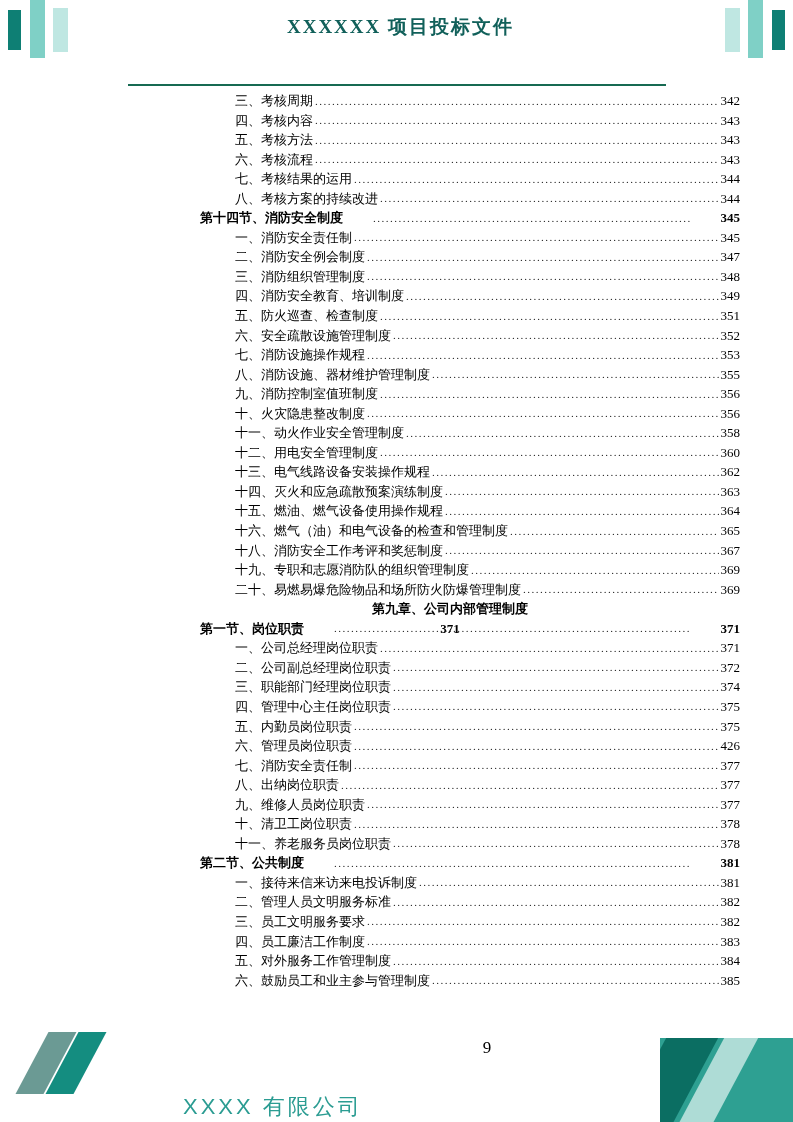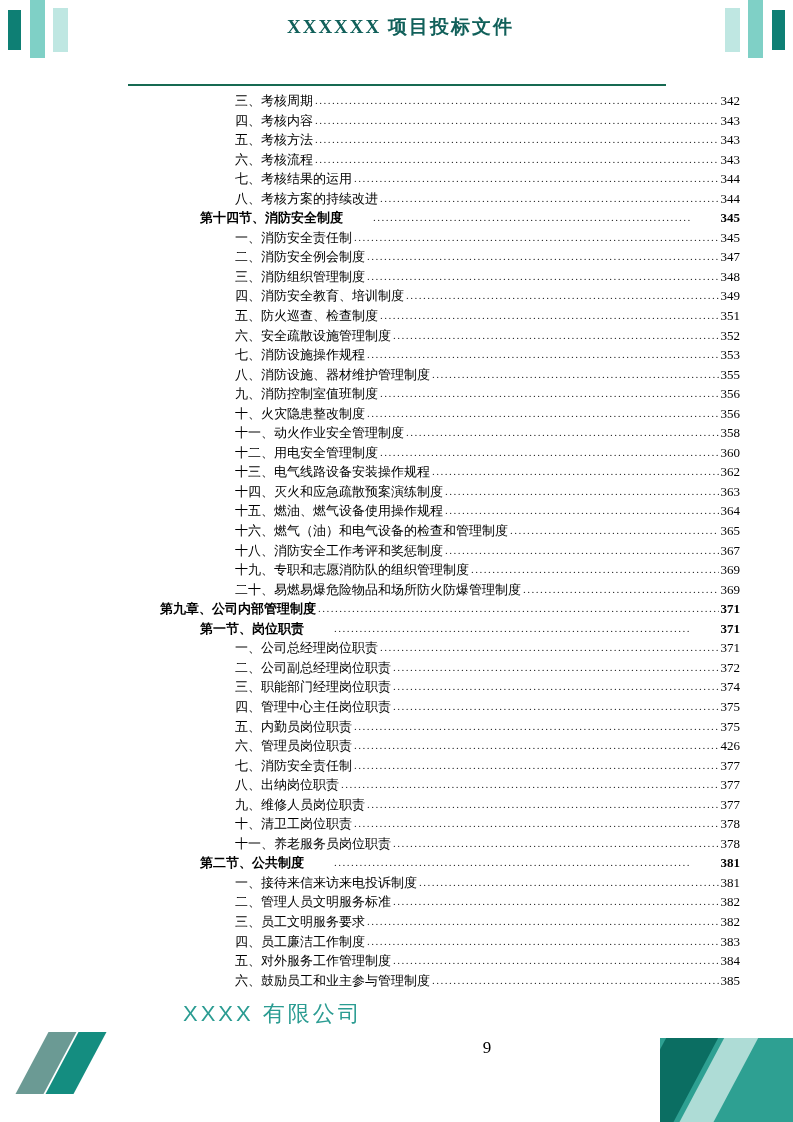--- a/index.html
+++ b/index.html
@@ -51,48 +51,48 @@
     position: absolute; top: 84px; left: 128px;
     width: 538px; height: 2px;
     background: var(--rule-color);
   }
 
   
   .toc {
     position: absolute; top: 91px; left: 130px; width: 610px;
   }
   .toc-row {
-    display: flex; align-items: flex-end;
+    display: flex; align-items: center;
     height: 19.55px;
     font-size: 13px;
     line-height: 19.55px;
     white-space: nowrap;
   }
-  .toc-row.level-1 { font-weight: bold; padding-left: 30px; }
+  .toc-row.level-1 { font-weight: bold; padding-left: 30px; flex-direction: column; }
   .toc-row.level-2 { font-weight: bold; padding-left: 70px; gap: 28px; }
   .toc-row.level-3 { font-weight: normal; padding-left: 105px; }
   .toc-text { white-space: nowrap; }
   .toc-dots {
     flex: 1 1 auto;
     overflow: hidden;
     white-space: nowrap;
     margin: 0 2px;
     color: #222;
   }
   .toc-dots::after {
     content: "..........................................................................................................................................................";
     font-size: 11px;
     letter-spacing: 1.5px;
     font-weight: normal;
   }
   .toc-page { white-space: nowrap; }
 
   
   .footer-company {
-    position: absolute; left: 183px; top: 999px;
+    position: absolute; left: 183px; top: 1092px;
     font-family: "Liberation Sans", sans-serif;
     font-size: 22px;
     letter-spacing: 3px;
     color: var(--footer-color);
   }
   .footer-page {
     position: absolute; left: 465px; top: 1038px; width: 44px;
     text-align: center;
     font-size: 17px;
     color: #000;

